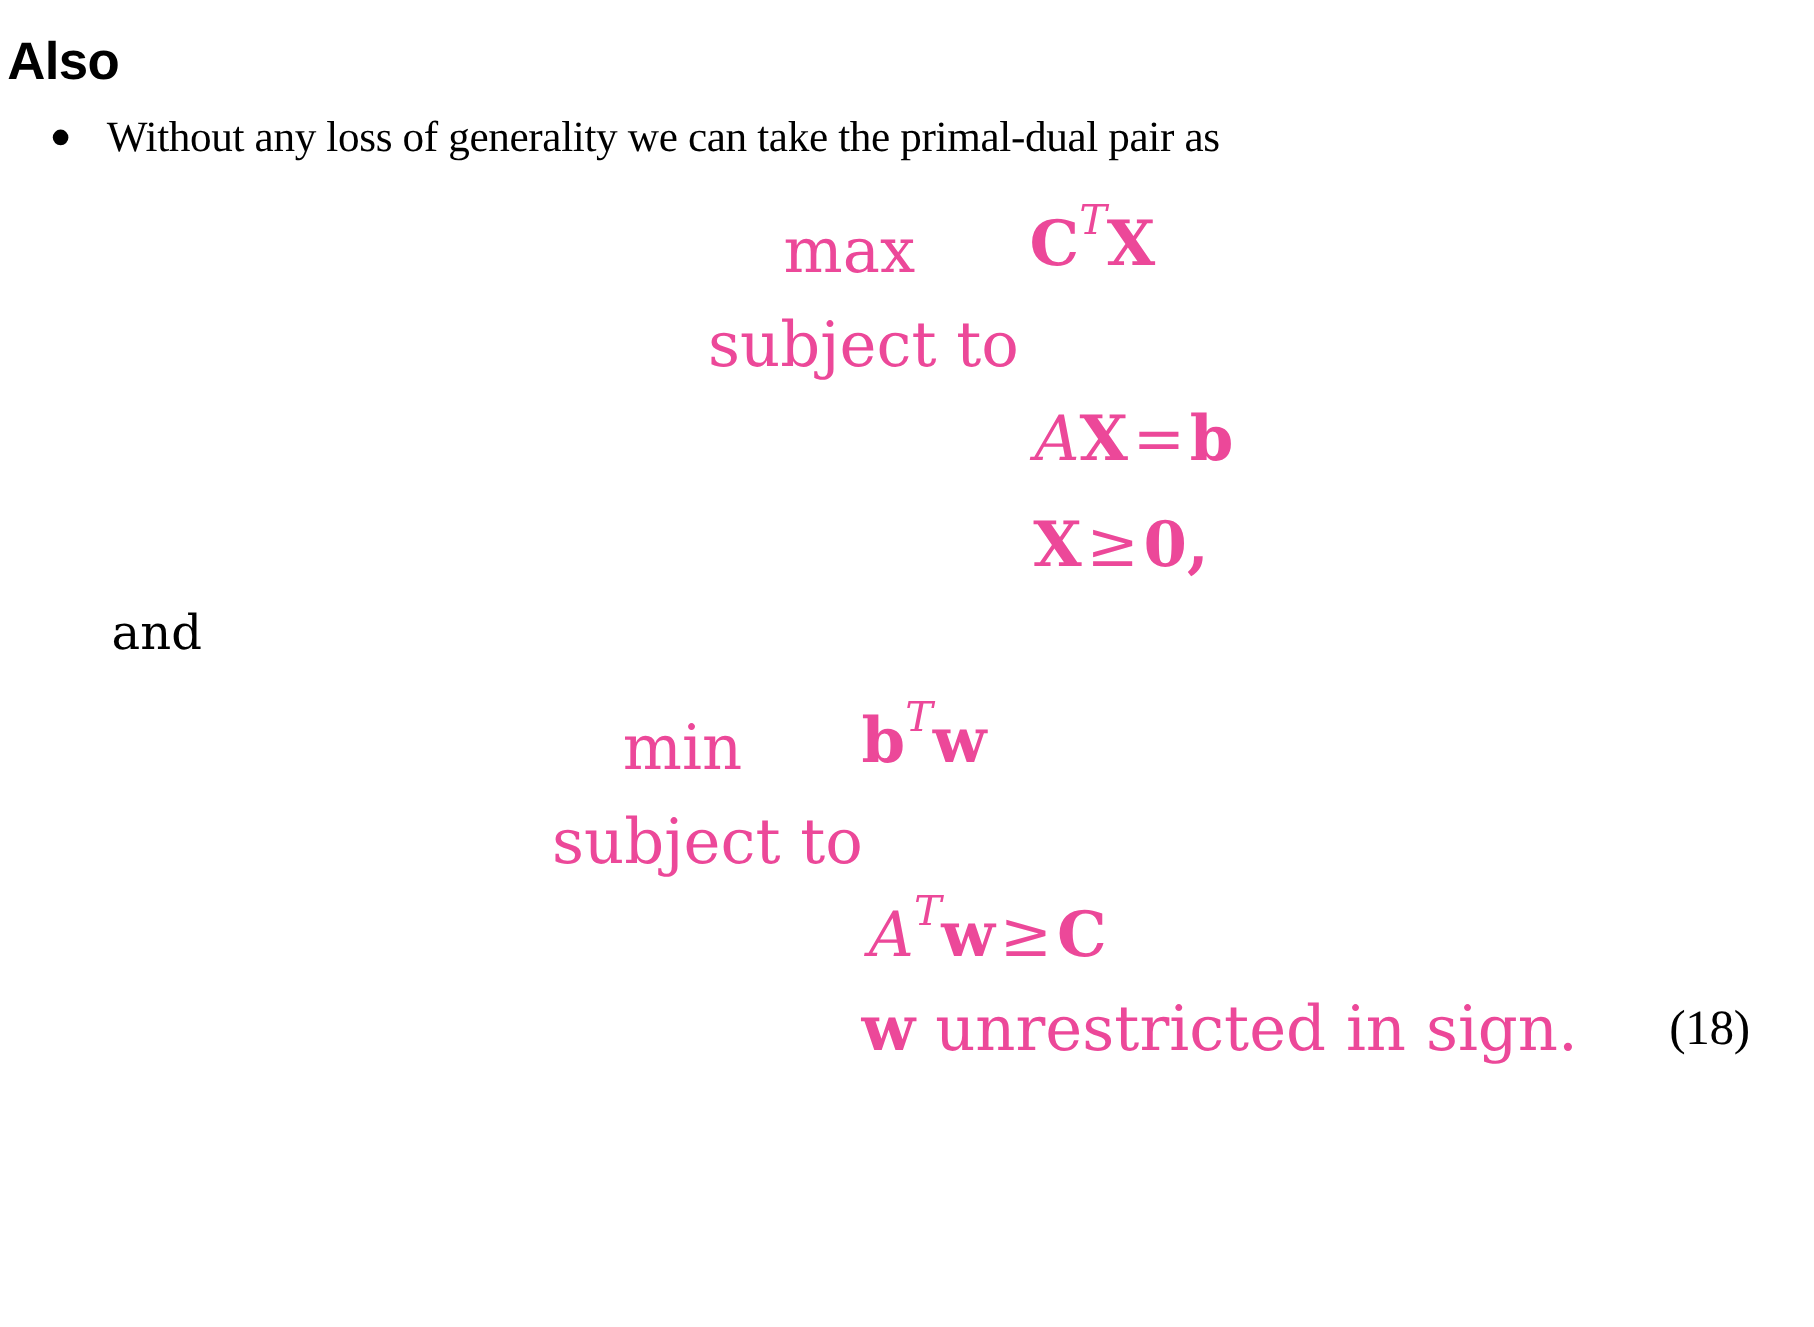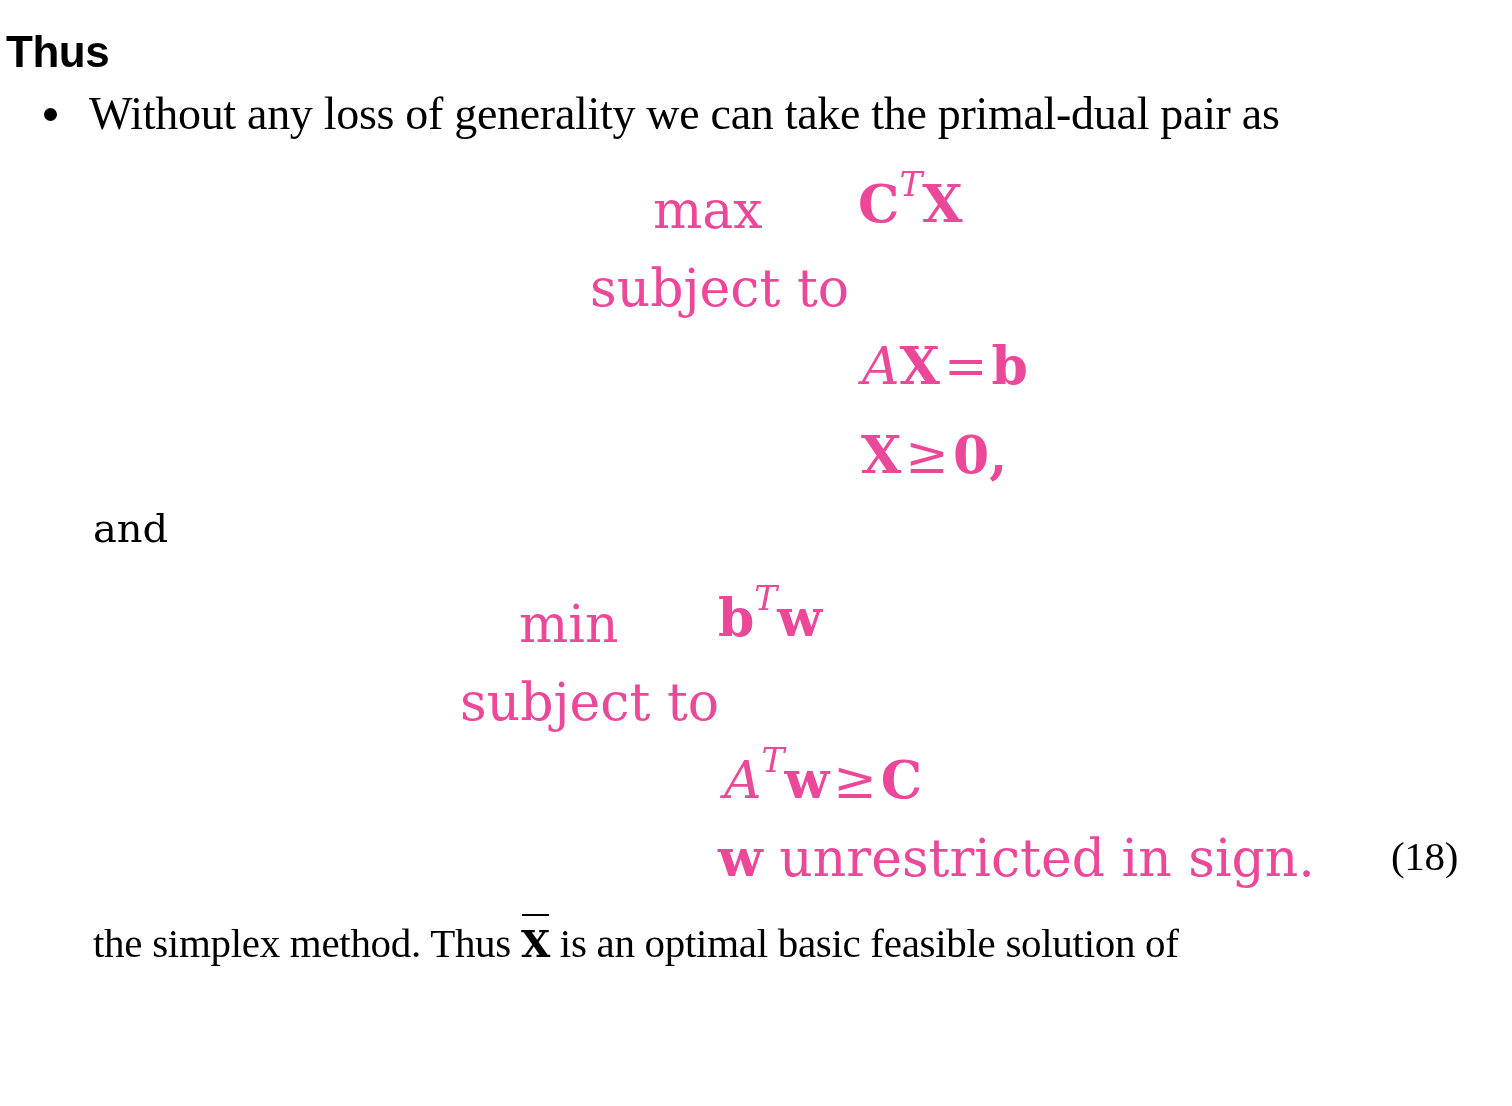--- a/index.html
+++ b/index.html
@@ -42,21 +42,21 @@
   .bullet-dot {
     width: 13px;
     height: 13px;
     border-radius: 50%;
     background: #000;
     margin-top: 19px;
     margin-right: 32px;
     flex: 0 0 auto;
   }
   .bullet-text {
-    font-size: 46px;
+    font-size: 36px;
     line-height: 50px;
     letter-spacing: -0.3px;
     white-space: nowrap;
   }
 
   
   .math {
     font-family: "DejaVu Serif", "Liberation Serif", serif;
     font-size: 52px;
     line-height: 1;
@@ -154,21 +154,21 @@
   .closing .pline { white-space: nowrap; display: block; }
   .closing .xbar {
     font-family: "DejaVu Serif", "Liberation Serif", serif;
     font-weight: bold;
     font-size: 0.92em;
   }
 </style>
 </head>
 <body>
 
-<h1 class="proof-heading">Thus</h1>
+<h1 class="proof-heading">Also</h1>
 
 <div class="bullet-row">
   <span class="bullet-dot"></span>
   <span class="bullet-text">Without any loss of generality we can take the primal-dual pair as</span>
 </div>
 
 <div class="math m-line m-max">
   <span class="op">max</span>
 </div>
 
@@ -206,14 +206,13 @@
   <span class="it">A</span><span class="sup">T</span><span class="bf">w</span><span class="rel">≥</span><span class="bf">C</span>
 </div>
 
 <div class="math m-line m-wunres">
   <span class="bf">w</span><span class="rm"> unrestricted in sign.</span>
 </div>
 
 <div class="eq-number">(18)</div>
 
 <div class="closing">
-  <span class="pline"><span>the simplex method. Thus </span><span class="xbar overbar">X</span><span> is an optimal basic feasible solution of</span></span>
 </div>
 
 </body></html>

